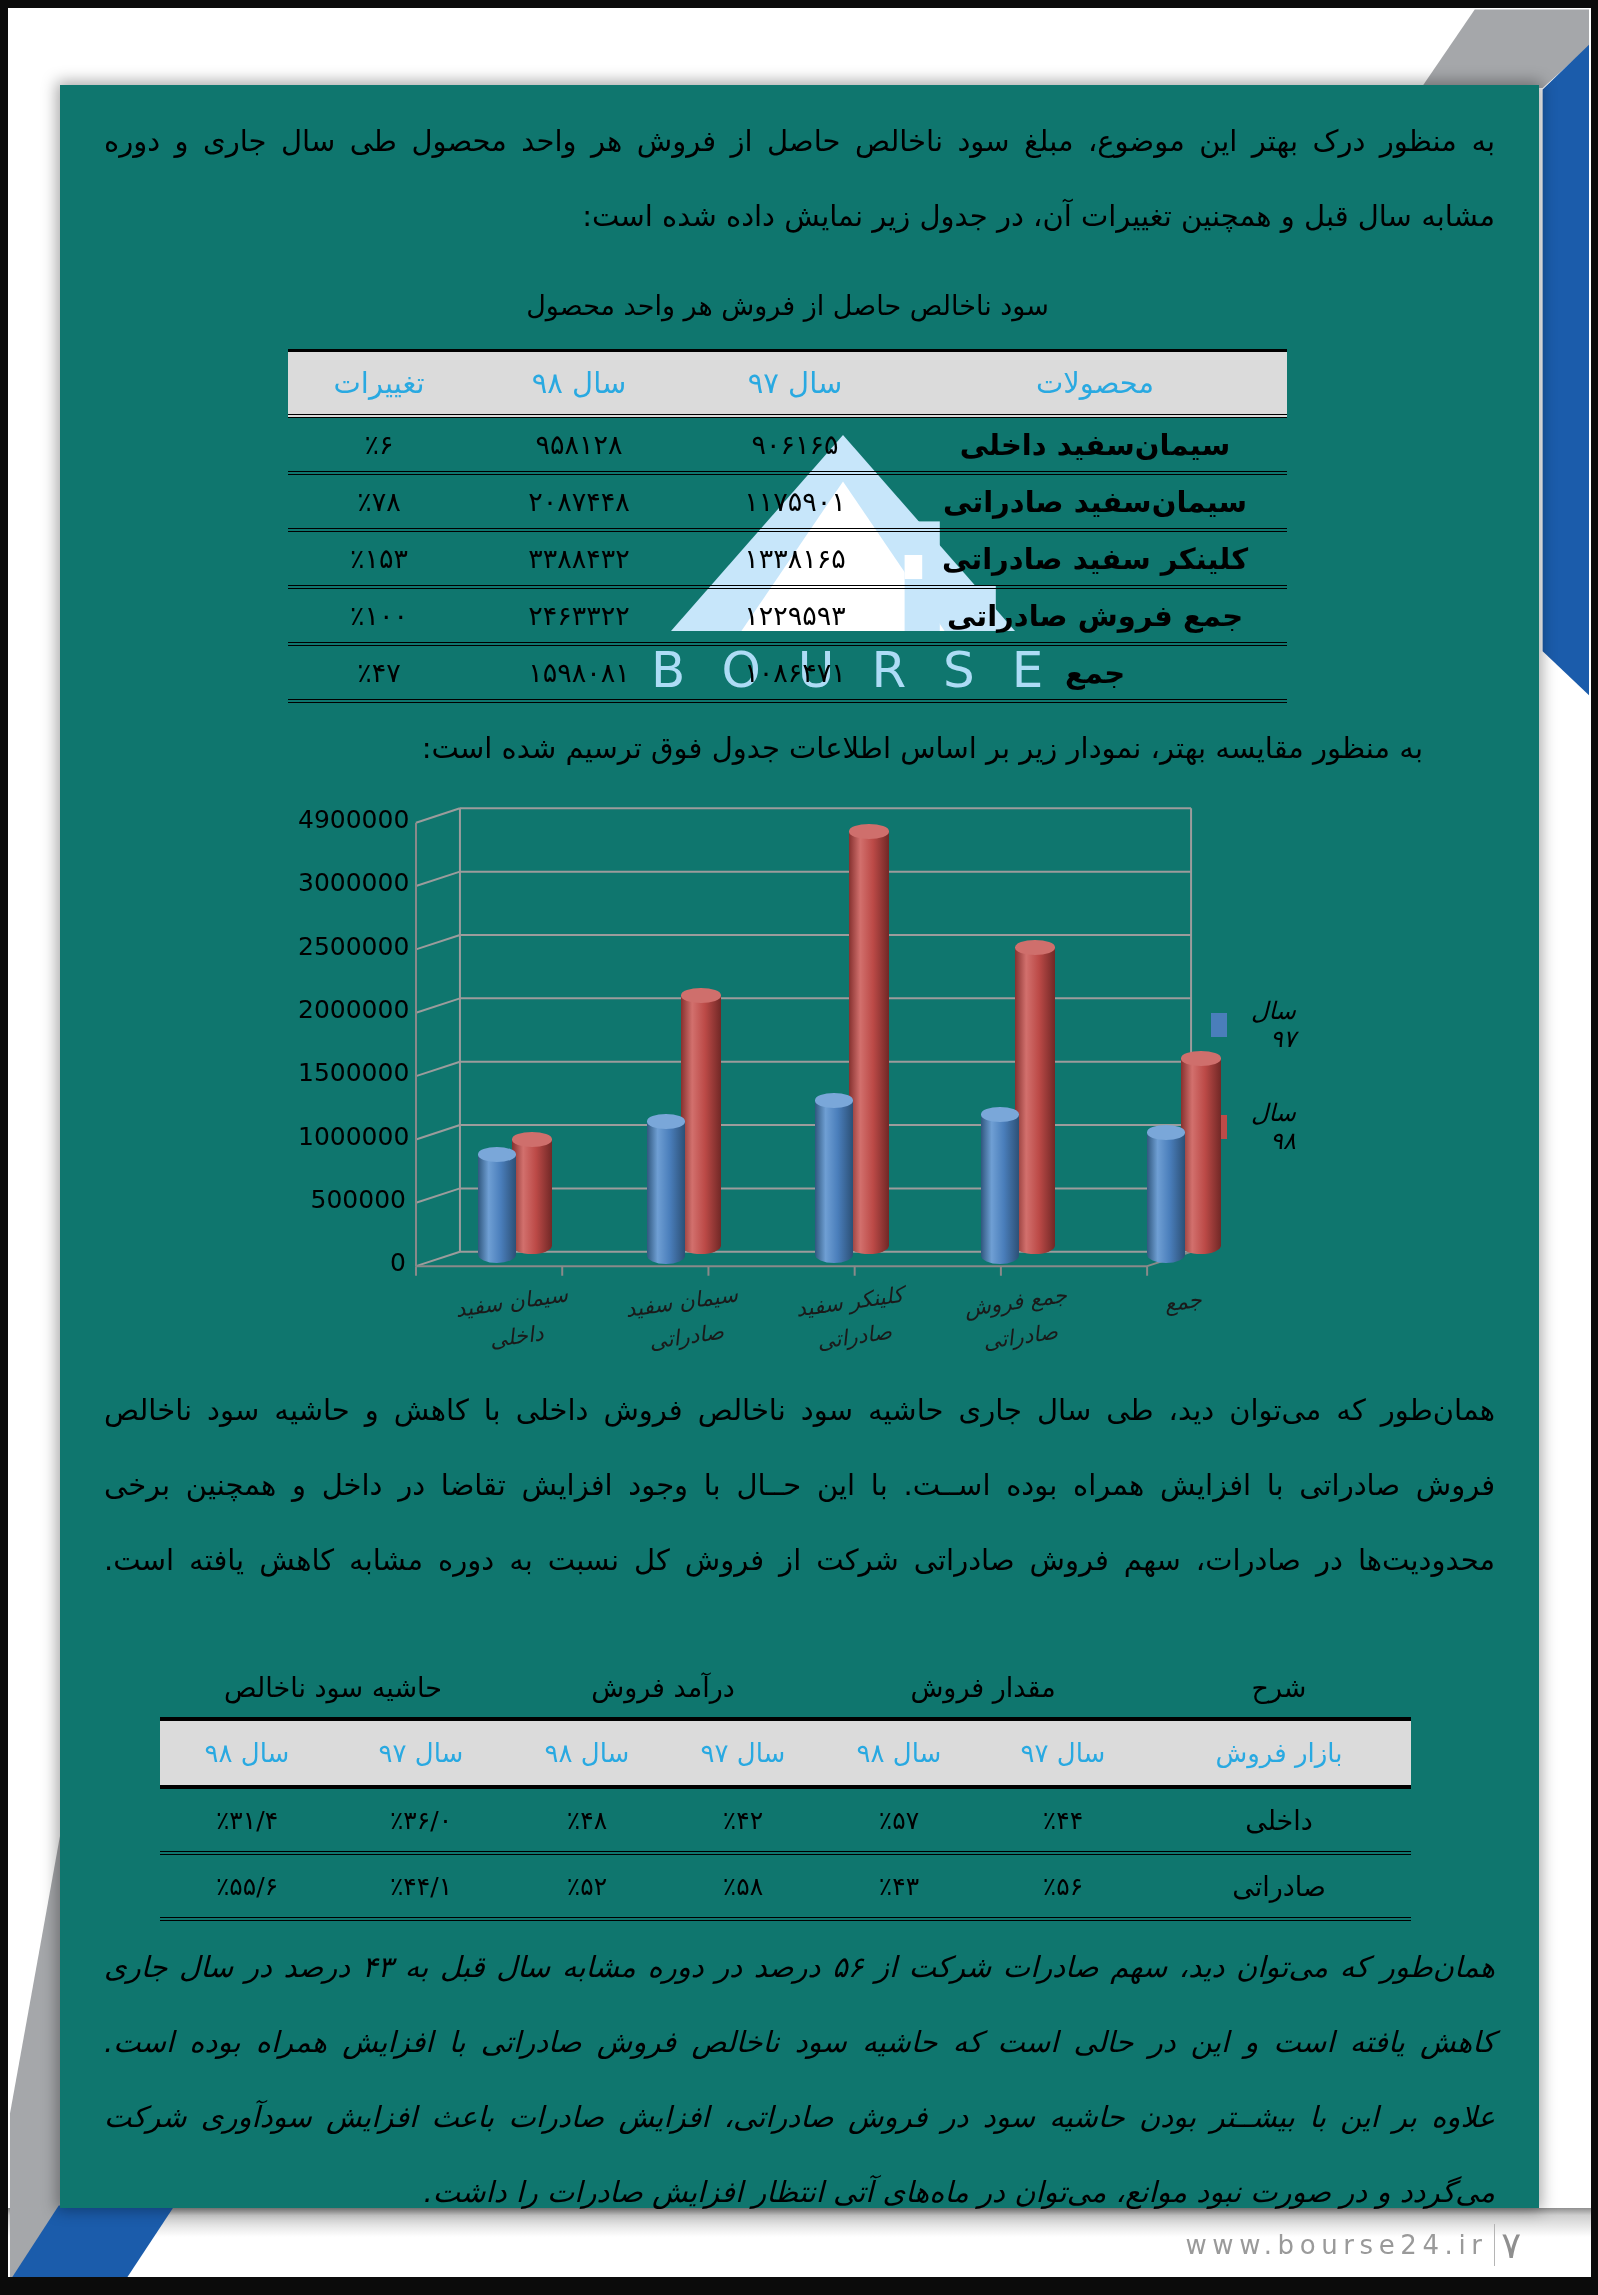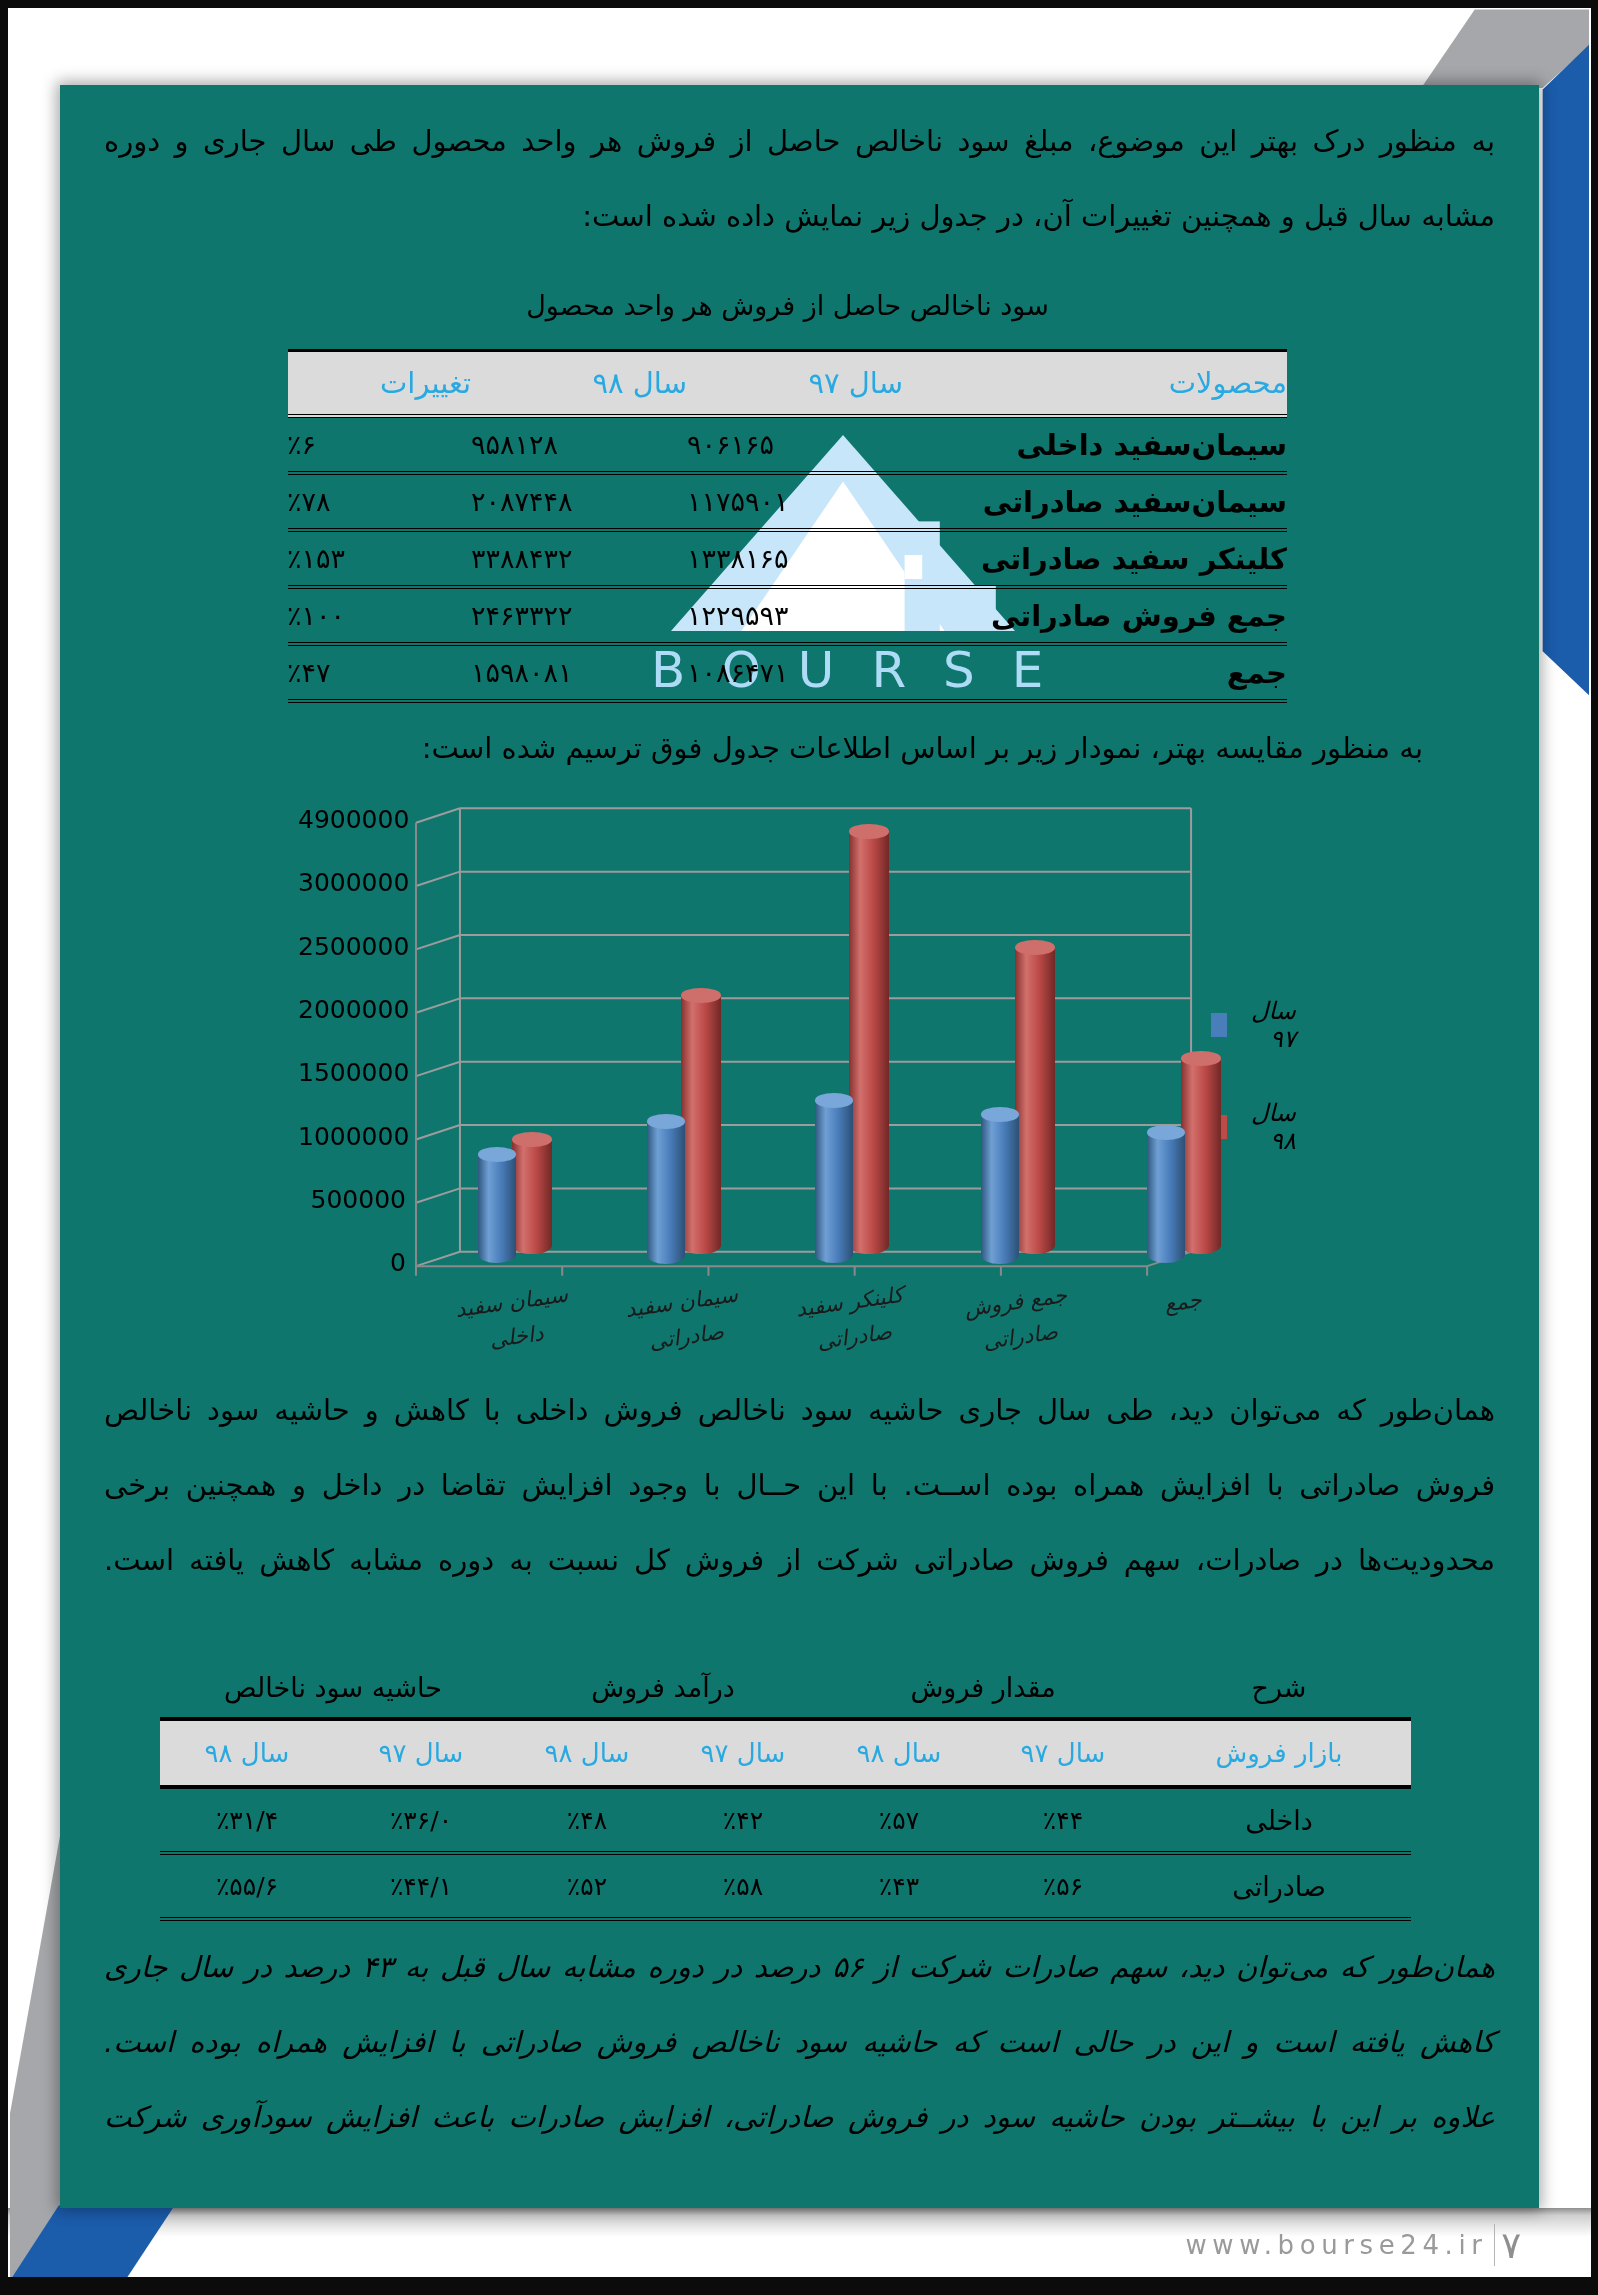--- a/index.html
+++ b/index.html
@@ -28,21 +28,21 @@
   .para-line.last{text-align:right;text-align-last:right;}
   #p1{top:19px;}
   #chart-intro{position:absolute;right:44px;left:44px;top:639px;height:48px;line-height:48px;
     font-size:29px;text-align:right;padding-right:72px;box-sizing:border-box;}
   #p2{top:1288px;}
   #p3{top:1845px;font-style:italic;}
   
   .t1-title{position:absolute;right:252px;top:205px;width:999px;text-align:center;font-size:27px;z-index:2;}
   .t1{position:absolute;right:252px;top:264px;width:999px;border-top:3.2px solid #000;z-index:2;}
   .t1-grid{display:grid;direction:rtl;grid-template-columns:384px 216px 216px 184px;align-items:center;}
-  .t1-grid>div{}
+  .t1-grid>div{text-align:center;}
   .t1-head{background:#dbdbdb;height:62px;border-bottom:4.8px double #000;color:#29a9e1;font-size:29px;}
   .t1-row{height:53px;border-bottom:4.8px double #000;font-size:27px;background:transparent;}
   .t1-row .prod{font-size:29px;font-weight:bold;}
   
   .watermark{position:absolute;left:559px;top:350px;width:448px;z-index:1;text-align:center;direction:ltr;}
   .wm-text{font-size:50px;letter-spacing:37px;color:#aedcf6;margin-top:7px;padding-left:32px;}
   
   .chart{position:absolute;left:356px;top:723px;width:831px;height:591px;z-index:2;direction:ltr;}
   #chart-svg{position:absolute;left:0;top:0;overflow:visible;}
   .yl{position:absolute;width:108px;left:-118px;text-align:right;font-size:25px;line-height:30px;color:#000;}
@@ -298,16 +298,17 @@
           <div dir="ltr">٪۴۴/۱</div>
           <div dir="ltr">٪۵۵/۶</div>
         </div>
       </div>
   </div>
 
   <div id="p3" class="para">
       <div class="para-line">همان‌طور که می‌توان دید، سهم صادرات شرکت از ۵۶ درصد در دوره مشابه سال قبل به ۴۳ درصد در سال جاری</div>
       <div class="para-line">کاهش یافته است و این در حالی است که حاشیه سود ناخالص فروش صادراتی با افزایش همراه بوده است.</div>
       <div class="para-line">علاوه بر این با بیشــتر بودن حاشیه سود در فروش صادراتی، افزایش صادرات باعث افزایش سودآوری شرکت</div>
+      <div class="para-line last">می‌گردد و در صورت نبود موانع، می‌توان در ماه‌های آتی انتظار افزایش صادرات را داشت.</div>
     </div>
 
 </div>
 
 
 </body></html>

